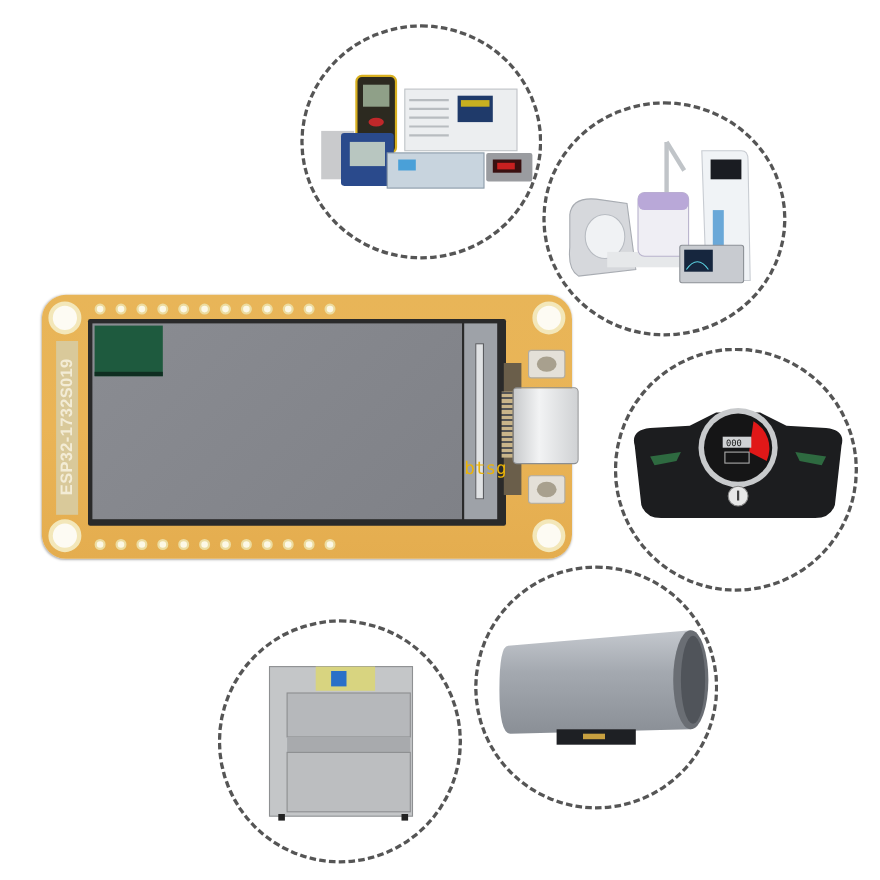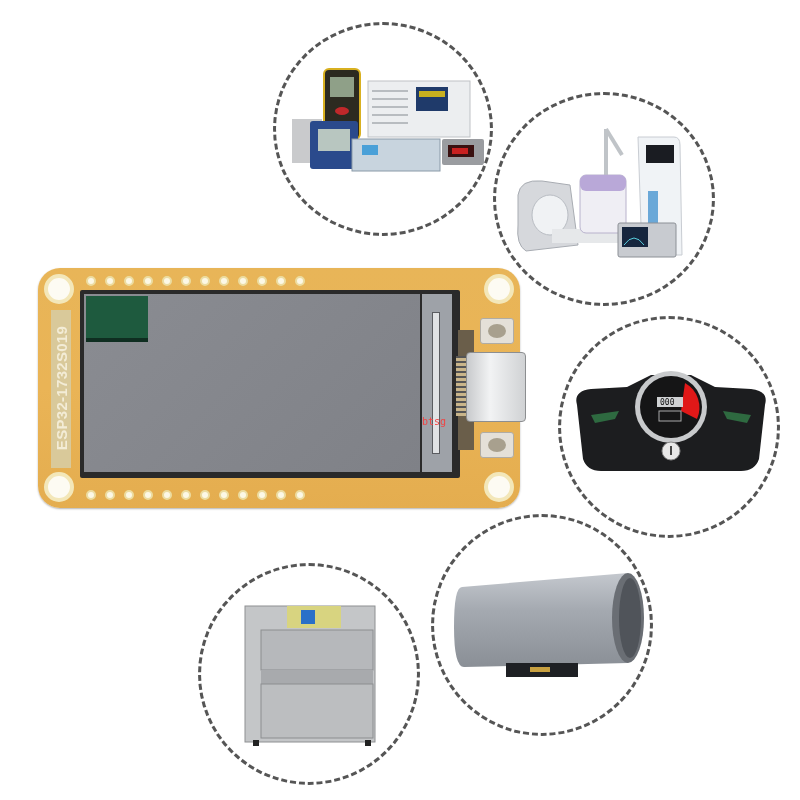--- a/index.html
+++ b/index.html
@@ -56,21 +56,21 @@
   .fpc-bar {
     position: absolute; left: 10px; top: 18px; width: 6px; height: 140px;
     background: #e0e2e4; border: 1px solid #5a5c60;
   }
   .fpc-conn {
     position: absolute; left: 378px; top: 40px; width: 16px; height: 120px;
     background: #6a5e4a;
   }
   .watermark {
     position: absolute; left: 342px; top: 126px;
-    font-family: "DejaVu Sans Mono", monospace; font-size: 10px; color: #ef4444;
+    font-family: "DejaVu Sans Mono", monospace; font-size: 16px; color: #eab308;
   }
   .btn {
     position: absolute; width: 34px; height: 26px; background: #e4e0d8;
     border-radius: 3px; box-sizing: border-box; border: 1px solid #b0aca4;
   }
   .btn::after {
     content: ""; position: absolute; left: 7px; top: 5px; width: 18px; height: 14px;
     border-radius: 50%; background: #a8a08e;
   }
   .usbc {

